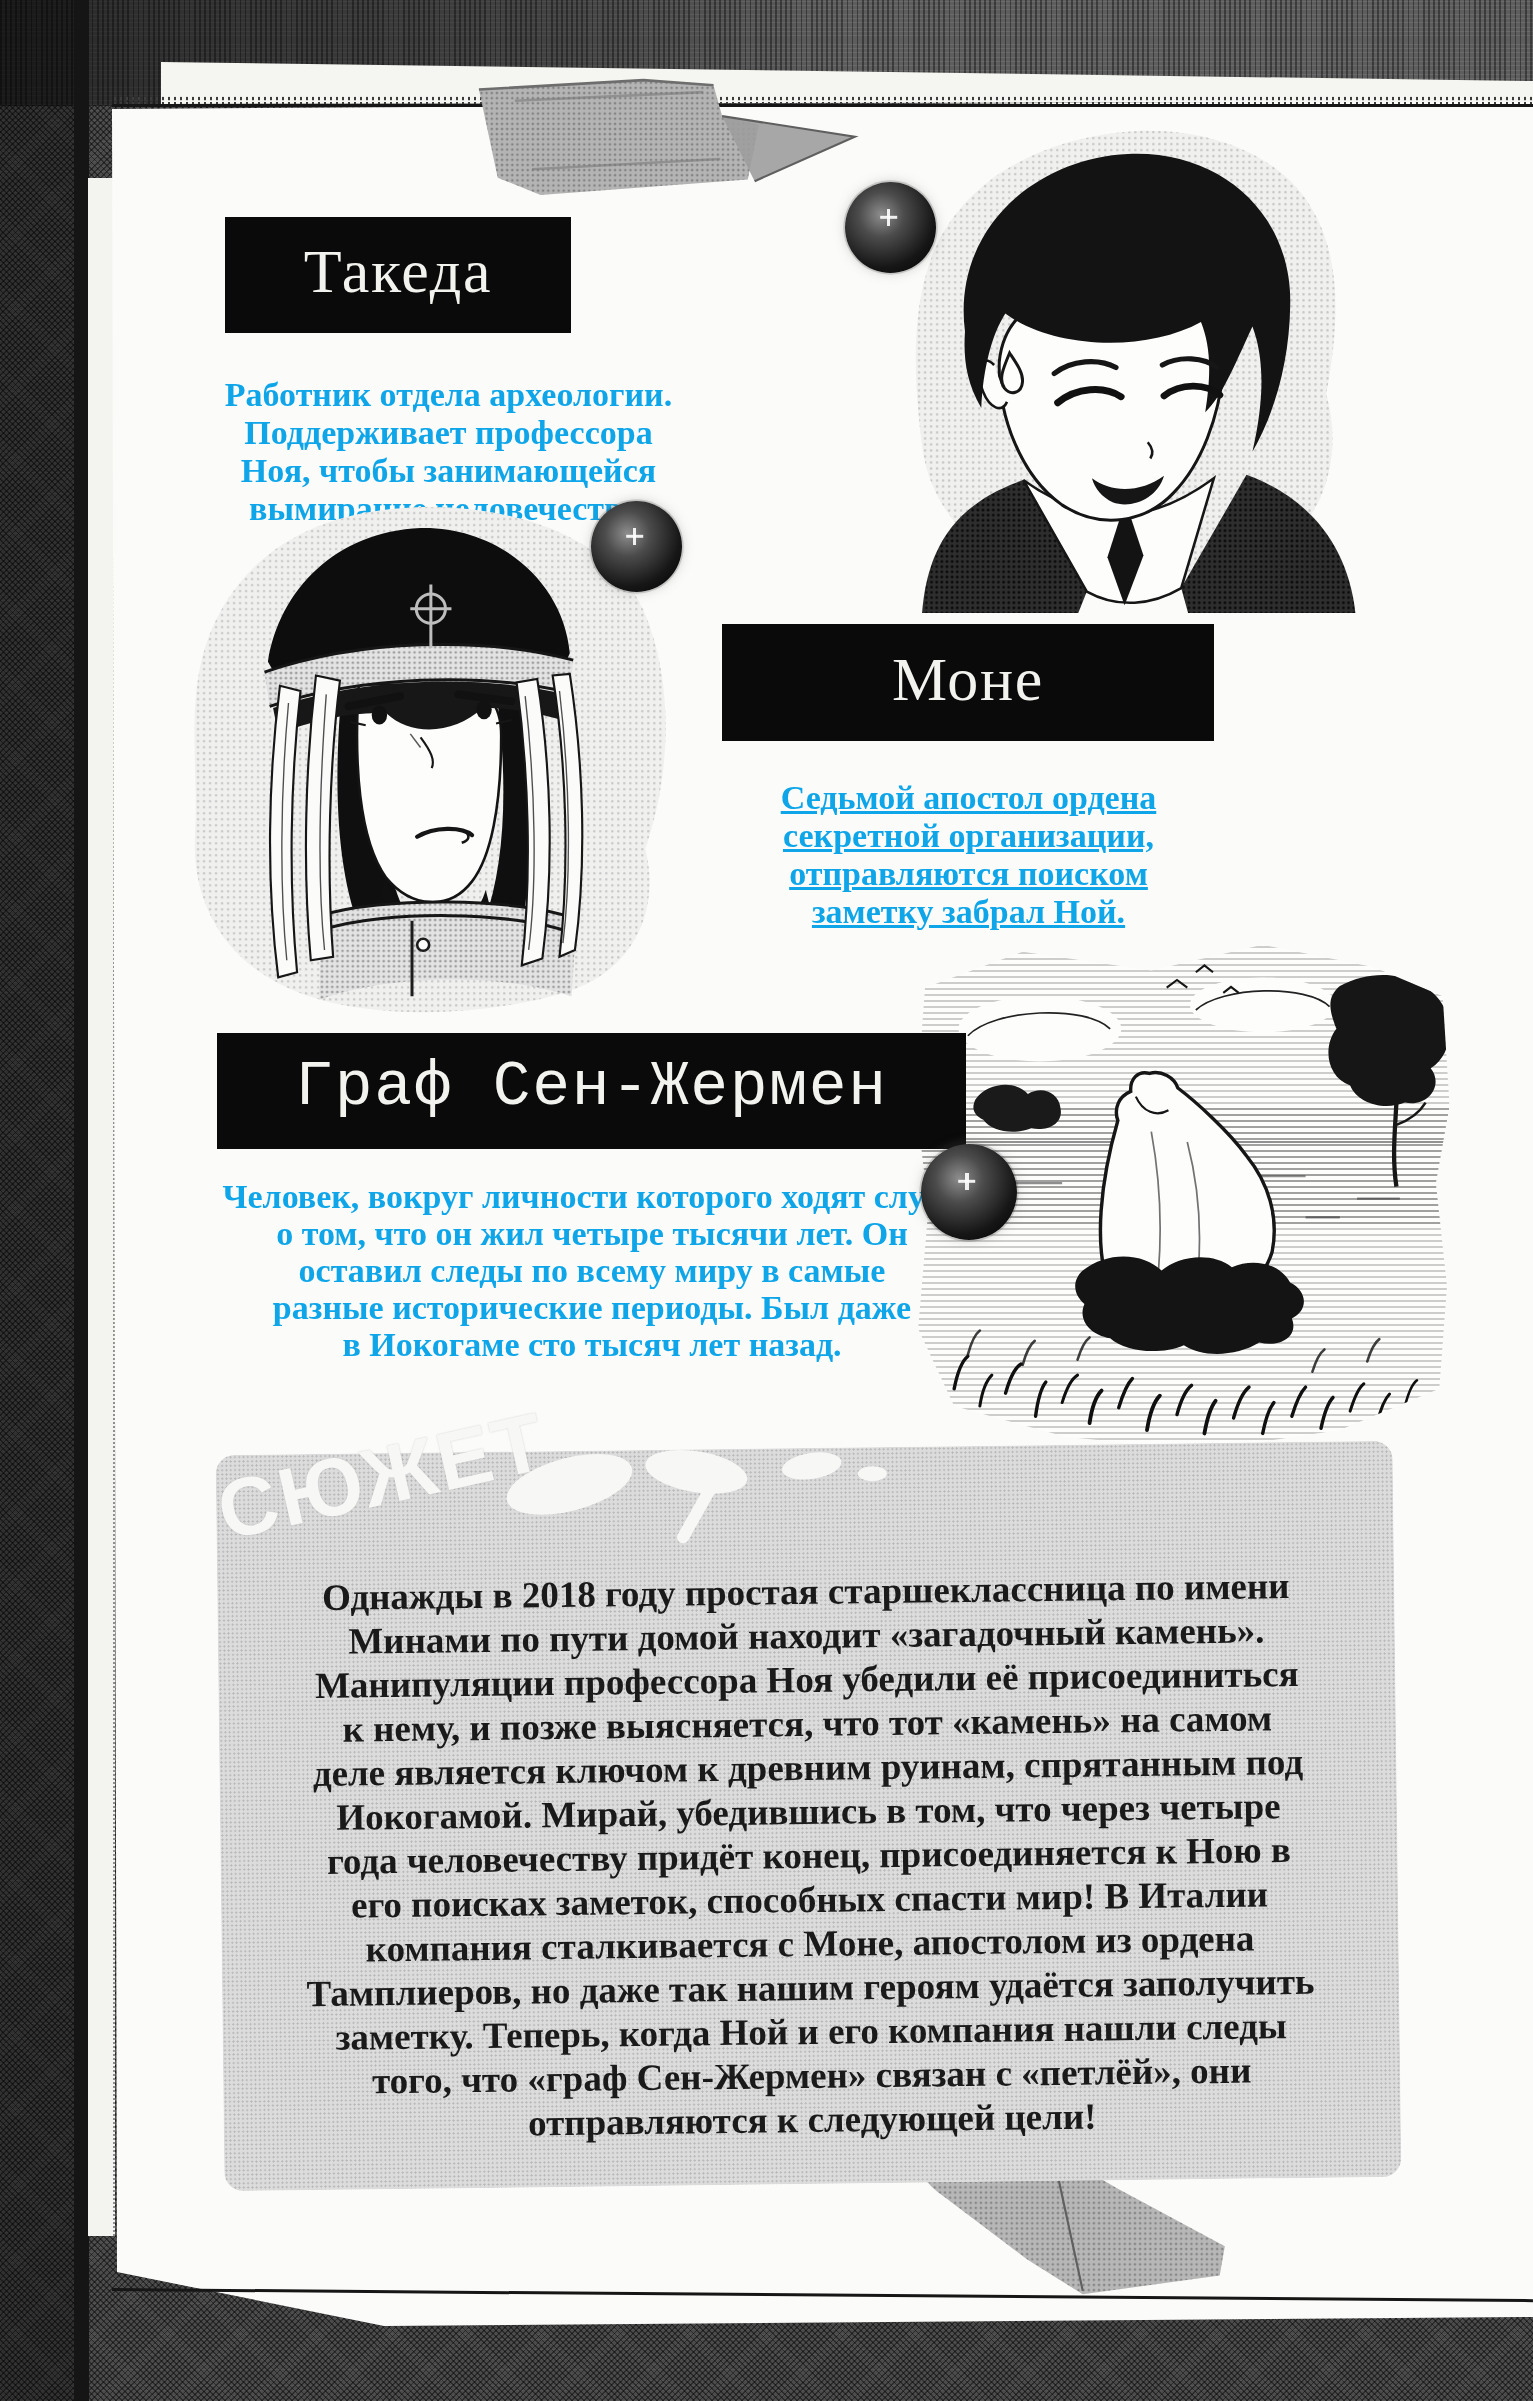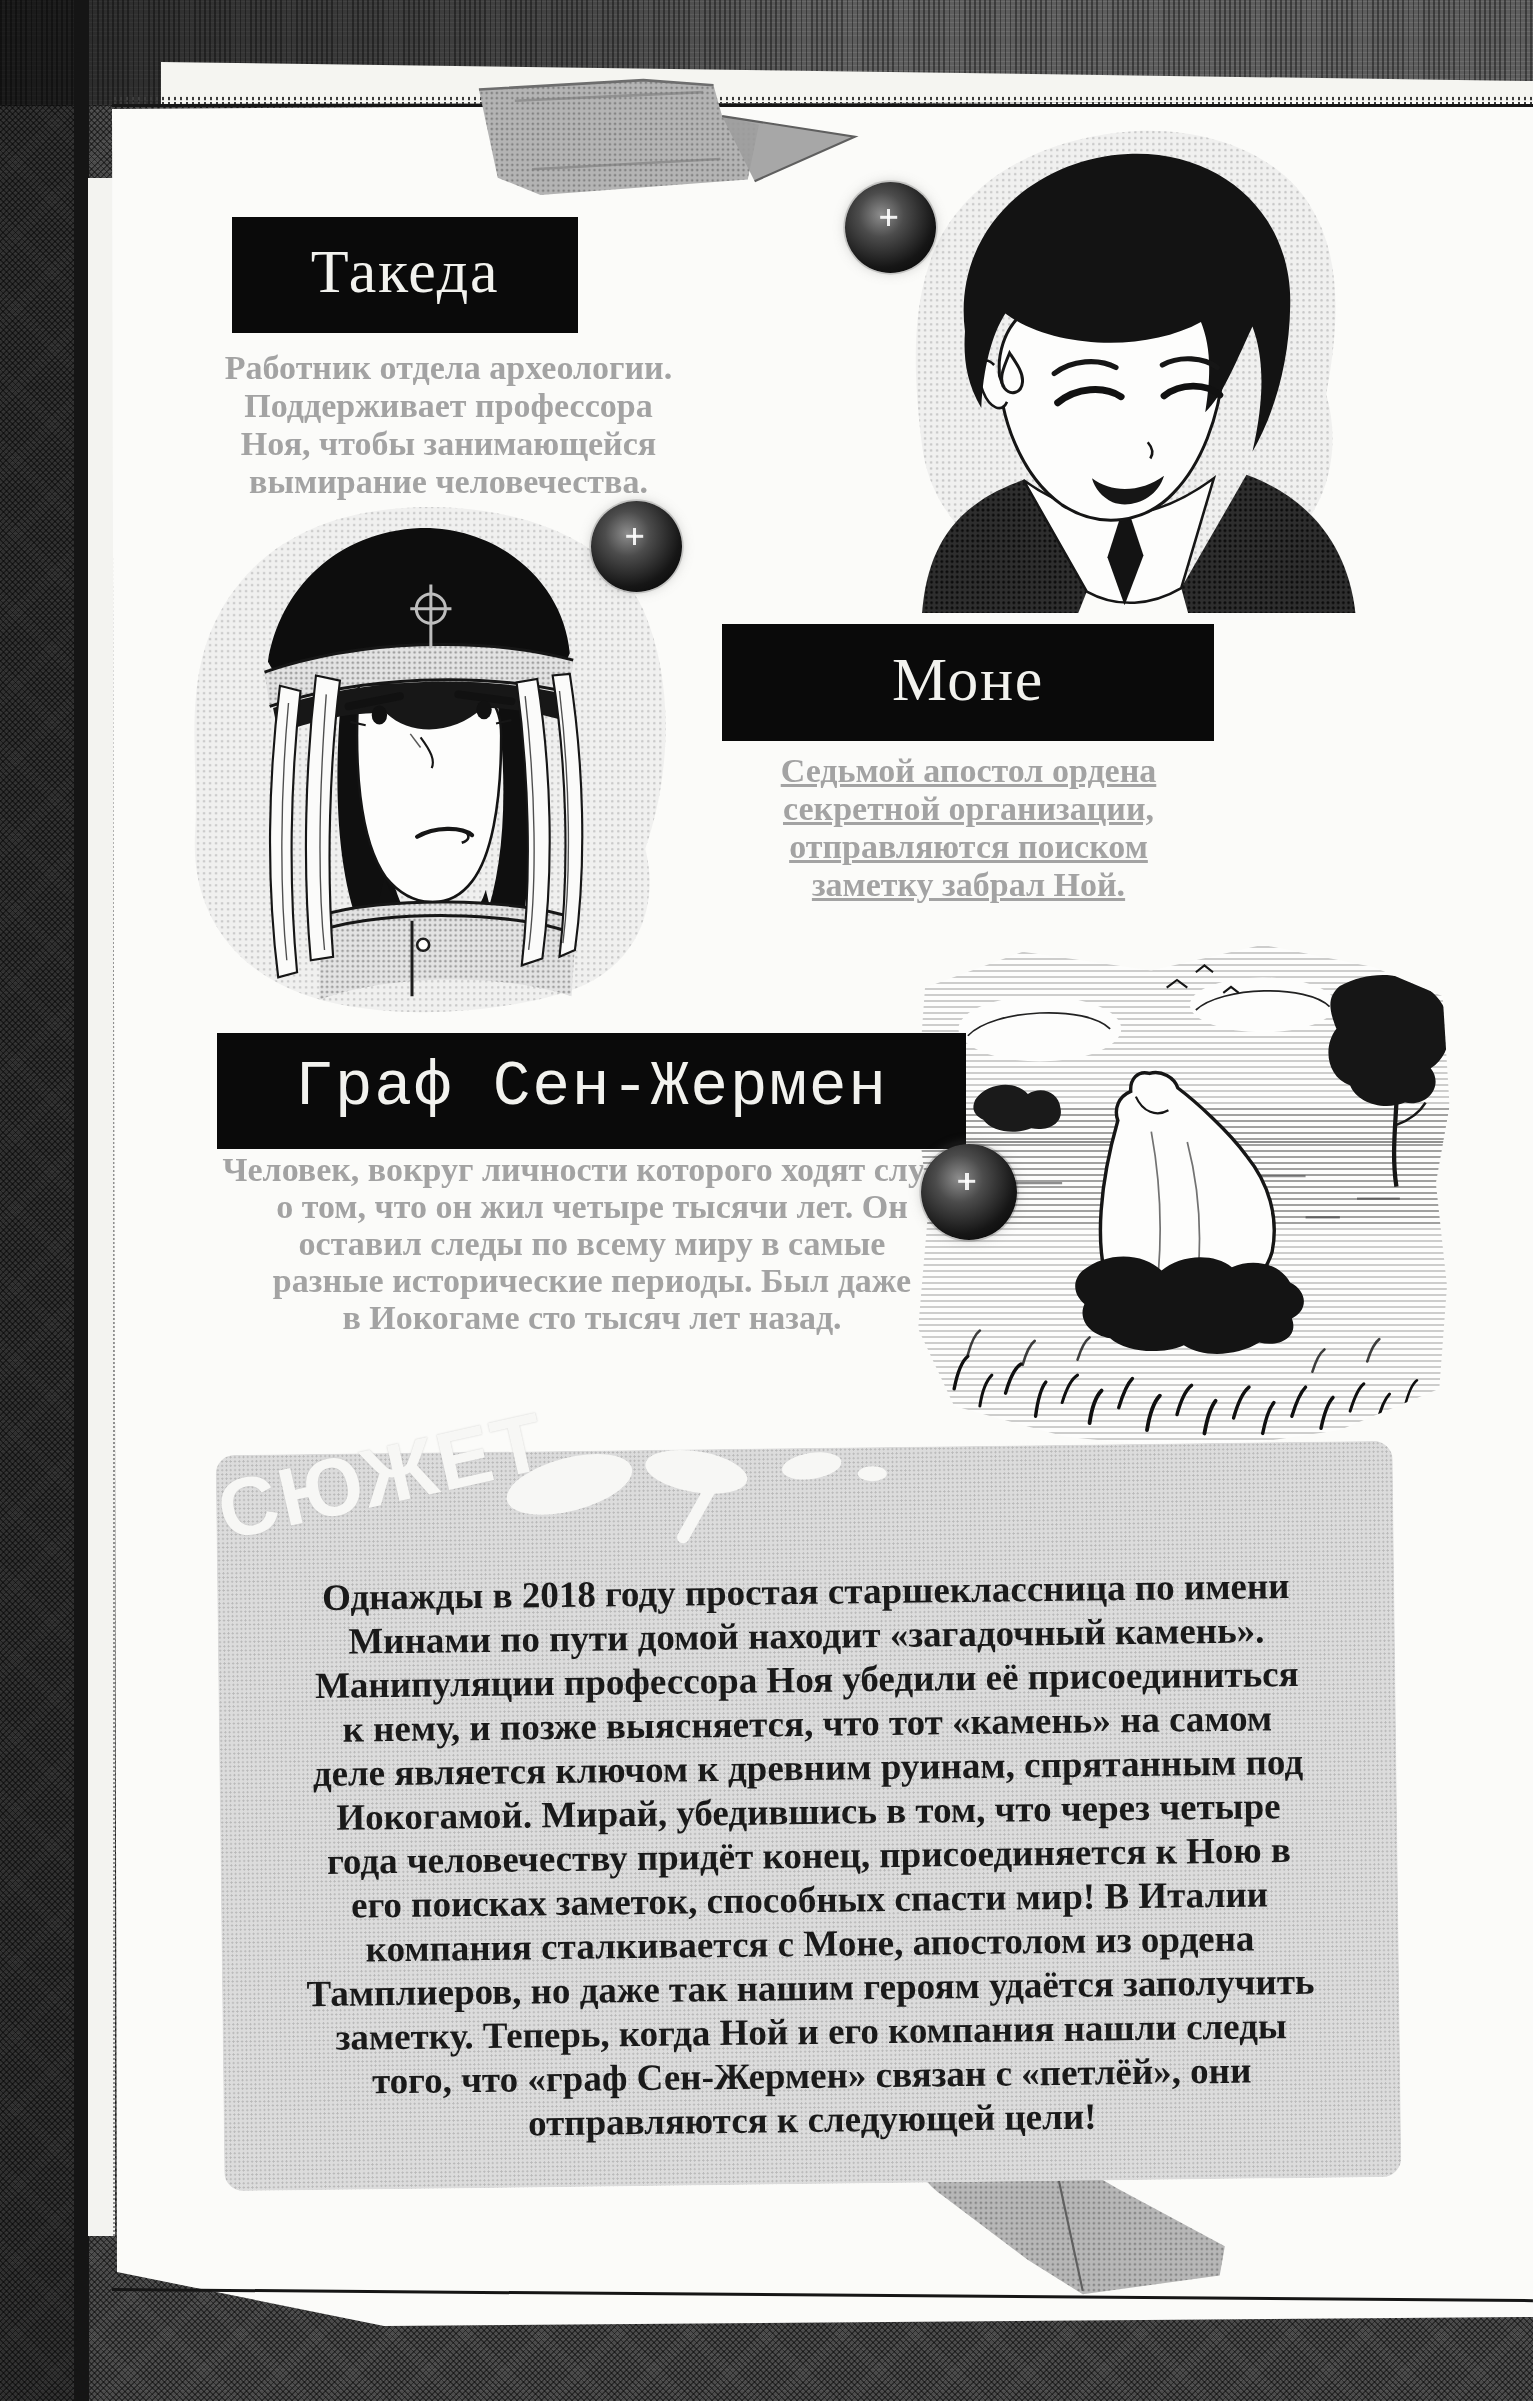--- a/index.html
+++ b/index.html
@@ -33,26 +33,26 @@
     background-image:radial-gradient(circle,#3c3c3c 1.4px,transparent 1.5px);
     background-size:6px 5.1px;}
   .edge-line-top{left:112px;top:104px;width:1421px;height:2.6px;background:#161616;}
   .edge-line-bottom{left:112px;top:2288px;width:1421px;height:3.4px;background:#161616;
     transform:rotate(0.45deg);transform-origin:left center;}
 
   
   .banner{background:#0a0a0a;color:#f2f2ee;display:flex;align-items:center;justify-content:center;
     font-family:"Liberation Serif","DejaVu Serif",serif;font-weight:400;letter-spacing:1.7px;
     padding-bottom:6.9px;box-sizing:border-box;}
-  .banner-takeda{left:232px;top:217px;width:346px;height:116px;font-size:62px;}
+  .banner-takeda{left:225px;top:217px;width:346px;height:116px;font-size:62px;}
   .banner-monet{left:722px;top:624px;width:492px;height:117px;font-size:62px;}
   .banner-stg{left:217px;top:1033px;width:749px;height:116px;font-size:63px;z-index:6;font-family:Liberation Mono, monospace;}
 
   
-  .desc{font-weight:700;color:#a3a3a3;text-align:center;font-size:34px;line-height:38px;}
+  .desc{font-weight:700;color:#0ea5e9;text-align:center;font-size:34px;line-height:38px;margin-top:27px;}
   .desc div{white-space:nowrap;}
   .desc-takeda{left:191px;top:349px;width:515px;}
   .desc-monet{left:711px;top:752px;width:515px;text-decoration:underline;}
   .desc-stg{left:206px;top:1151px;width:772px;line-height:37px;}
 
   
   .art{pointer-events:none;}
   .art-takeda{left:862px;top:111px;width:502px;height:502px;}
   .art-monet{left:129px;top:480px;width:566px;height:566px;}
   .art-stg{left:894px;top:926px;width:566px;height:540px;z-index:5;}

